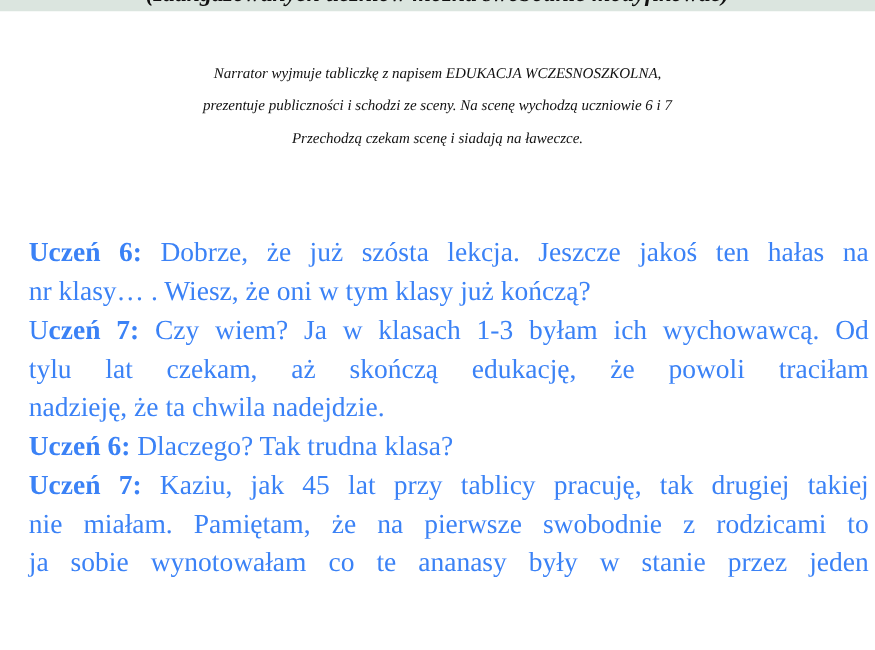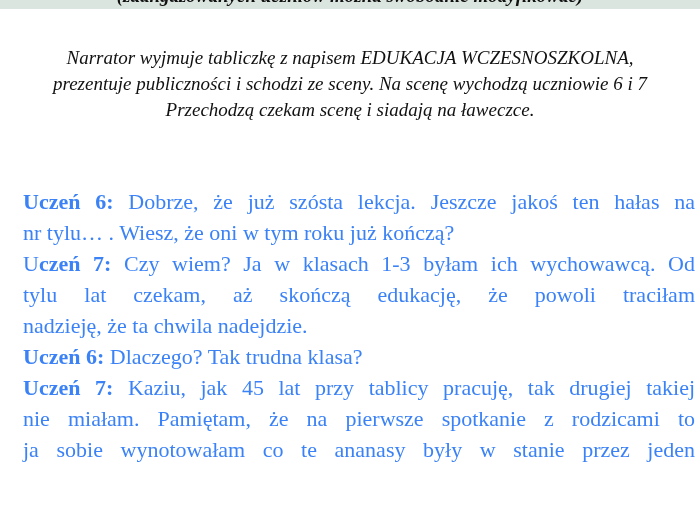--- a/index.html
+++ b/index.html
@@ -37,21 +37,21 @@
       color: #111;
       white-space: nowrap;
     }
     .stage-direction {
       position: absolute;
       left: 12px;
       top: 45px;
       width: 676px;
       text-align: center;
       font-style: italic;
-      font-size: 19px;
+      font-size: 12px;
       line-height: 26.2px;
       color: #111;
     }
     .stage-direction .line {
       display: block;
       white-space: nowrap;
     }
     .dialogue {
       position: absolute;
       left: 23px;
@@ -91,21 +91,21 @@
   <span class="line">Przechodzą czekam scenę i siadają na ławeczce.</span>
 </div>
 
 <div class="dialogue">
 
   <div>
     <span class="line">
       <span class="speaker">Uczeń 6:</span>
       <span>Dobrze, że już szósta lekcja. Jeszcze jakoś ten hałas na</span>
     </span>
-    <span class="line last">nr tylu… . Wiesz, że oni w tym roku już kończą?</span>
+    <span class="line last">nr klasy… . Wiesz, że oni w tym klasy już kończą?</span>
   </div>
 
   <div>
     <span class="line">
       <span class="speaker"><span class="plain">U</span><span>czeń 7:</span></span>
       <span>Czy wiem? Ja w klasach 1-3 byłam ich wychowawcą. Od</span>
     </span>
     <span class="line">tylu lat czekam, aż skończą edukację, że powoli traciłam</span>
     <span class="line last">nadzieję, że ta chwila nadejdzie.</span>
   </div>
@@ -115,16 +115,16 @@
       <span class="speaker">Uczeń 6:</span>
       <span>Dlaczego? Tak trudna klasa?</span>
     </span>
   </div>
 
   <div>
     <span class="line">
       <span class="speaker">Uczeń 7:</span>
       <span>Kaziu, jak 45 lat przy tablicy pracuję, tak drugiej takiej</span>
     </span>
-    <span class="line">nie miałam. Pamiętam, że na pierwsze spotkanie z rodzicami to</span>
+    <span class="line">nie miałam. Pamiętam, że na pierwsze swobodnie z rodzicami to</span>
     <span class="line">ja sobie wynotowałam co te ananasy były w stanie przez jeden</span>
   </div>
 </div>
 
 </body></html>

